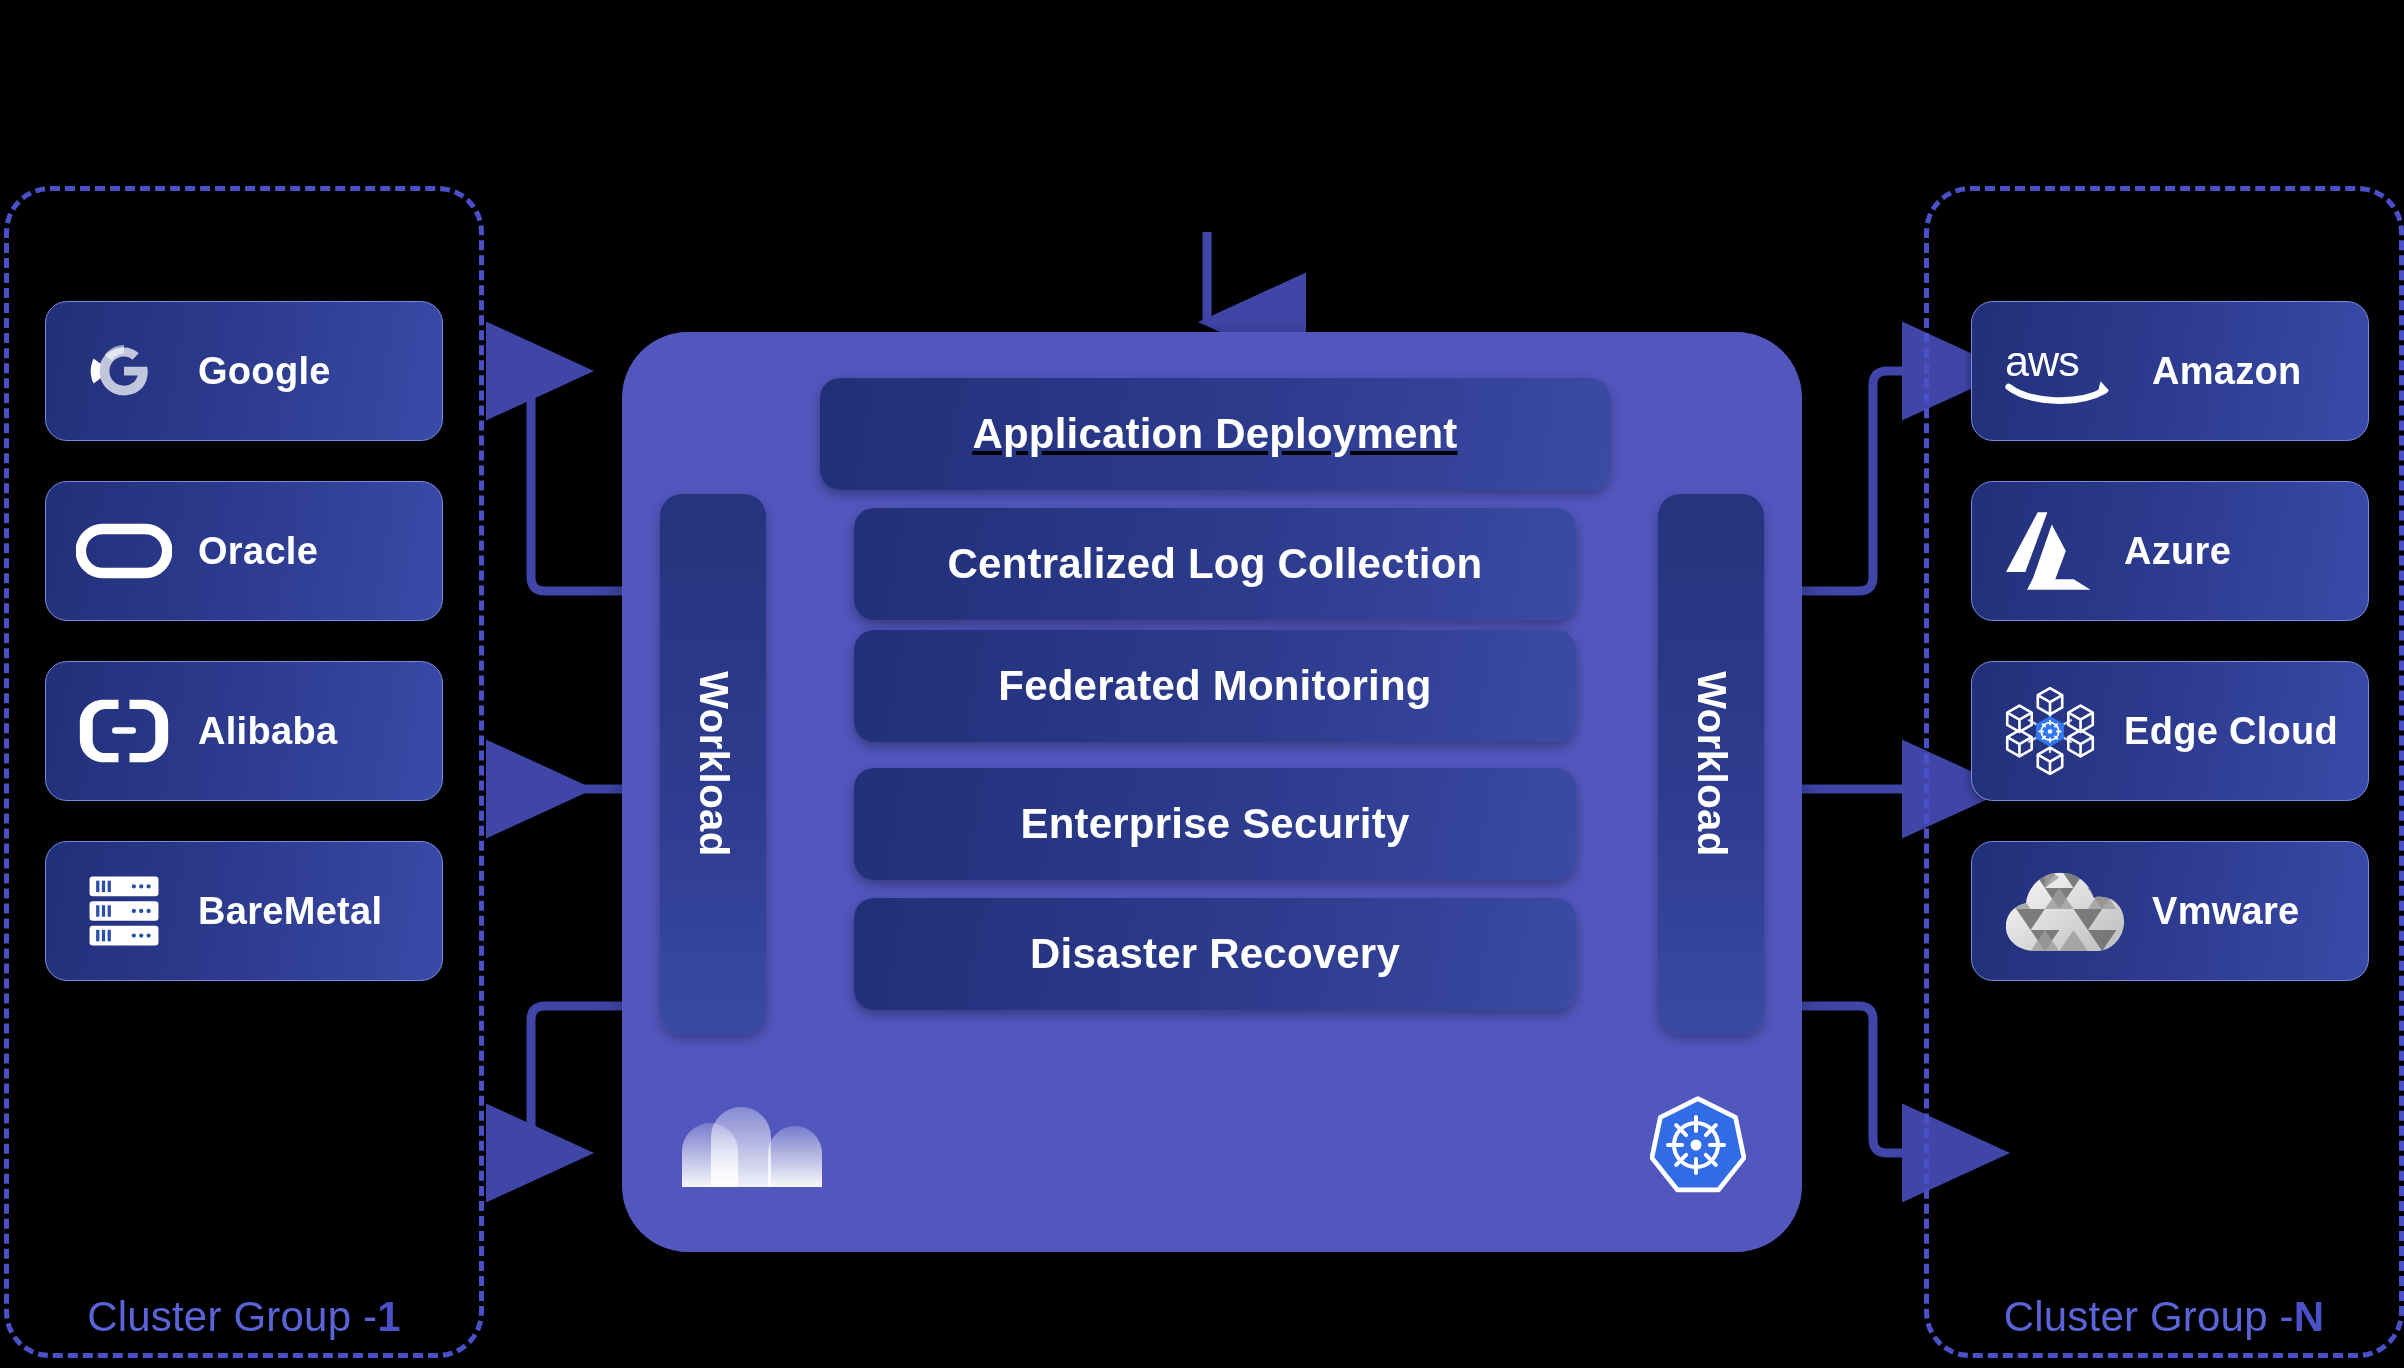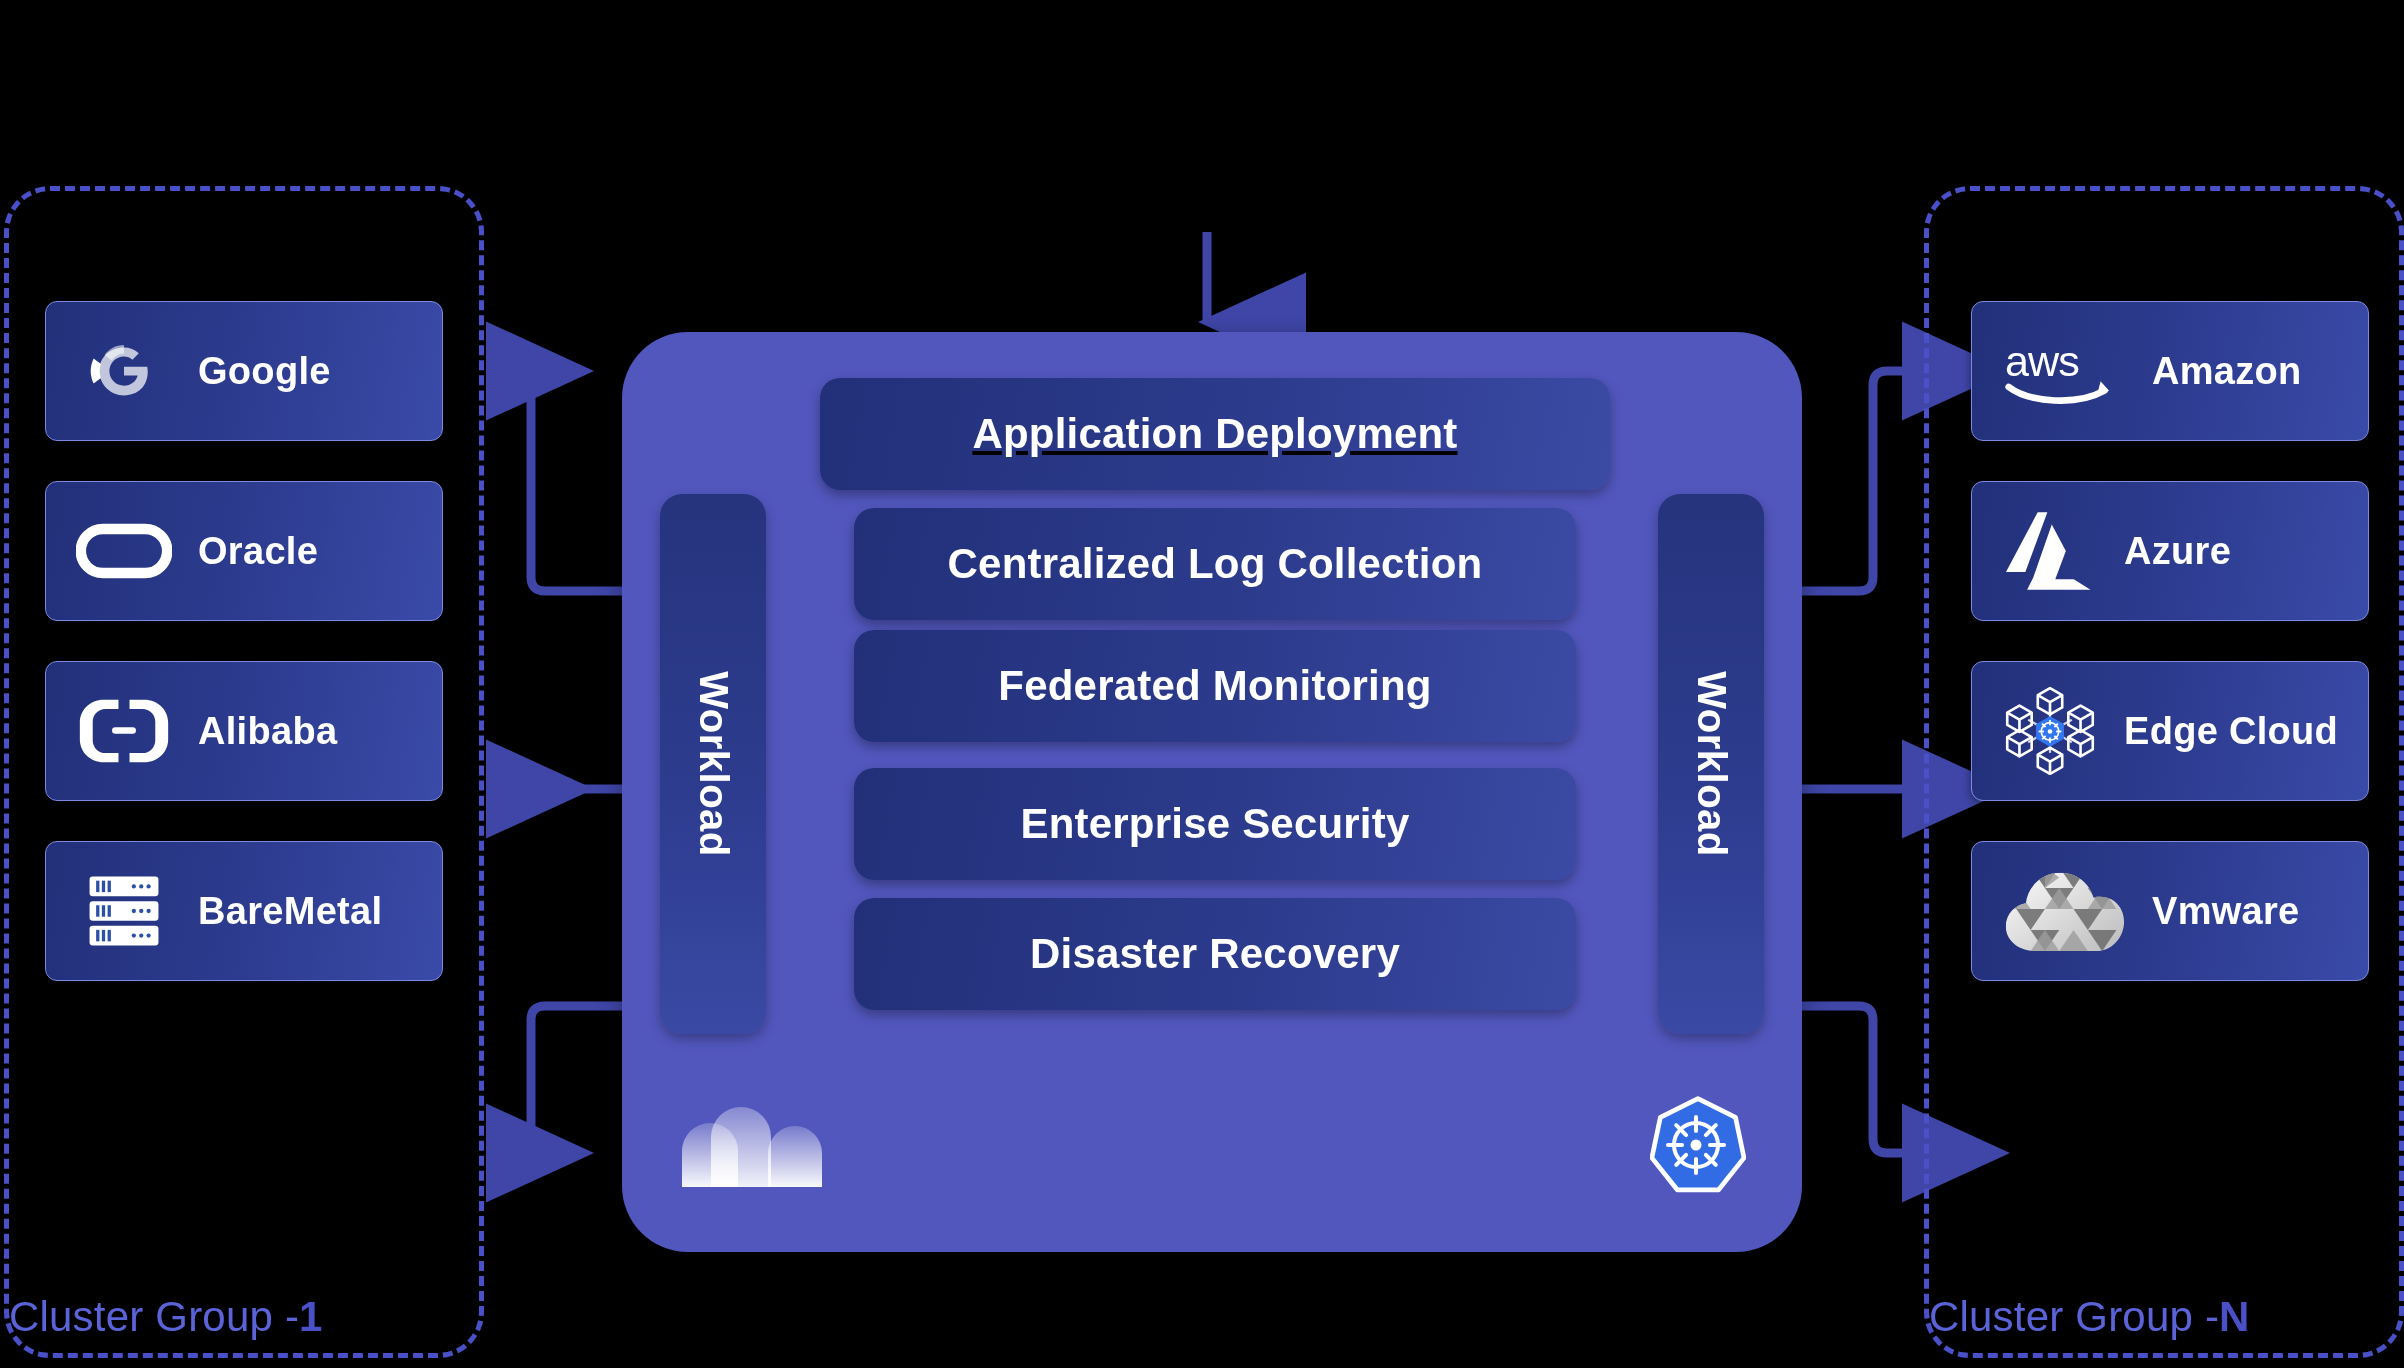--- a/index.html
+++ b/index.html
@@ -18,40 +18,40 @@
     height:1172px;
     border:5px dashed #4a50c8;
     border-radius:46px;
   }
   #cluster-left { left:4px; }
   #cluster-right{ right:0; }
 
   .cluster-label{
     position:absolute;
     bottom:12px; left:0; right:0;
-    text-align:left;
+    text-align:center;
     font-size:42px;
     color:#5b63d8;
     letter-spacing:.2px;
     white-space:nowrap;
   }
   .cluster-label .suffix{ font-weight:bold; color:#4a50c8; }
 
   .provider-list{
     position:absolute;
     top:110px; left:0; right:0;
     padding:0 36px;
     display:flex; flex-direction:column;
     gap:40px;
   }
   #cluster-right .provider-list{ padding:0 30px 0 42px; }
 
   .provider-card{
     height:140px;
-    border-radius:12px;
+    border-radius:22px;
     background:linear-gradient(100deg,#22307a 0%,#2b3a8c 45%,#3a4aa8 100%);
     border:1.5px solid #7b8ae0;
     box-shadow:0 3px 10px rgba(0,0,0,.45);
     display:flex; align-items:center;
     gap:22px;
     padding:0 26px;
   }
   .provider-name{
     color:#fff;
     font-size:38px;

